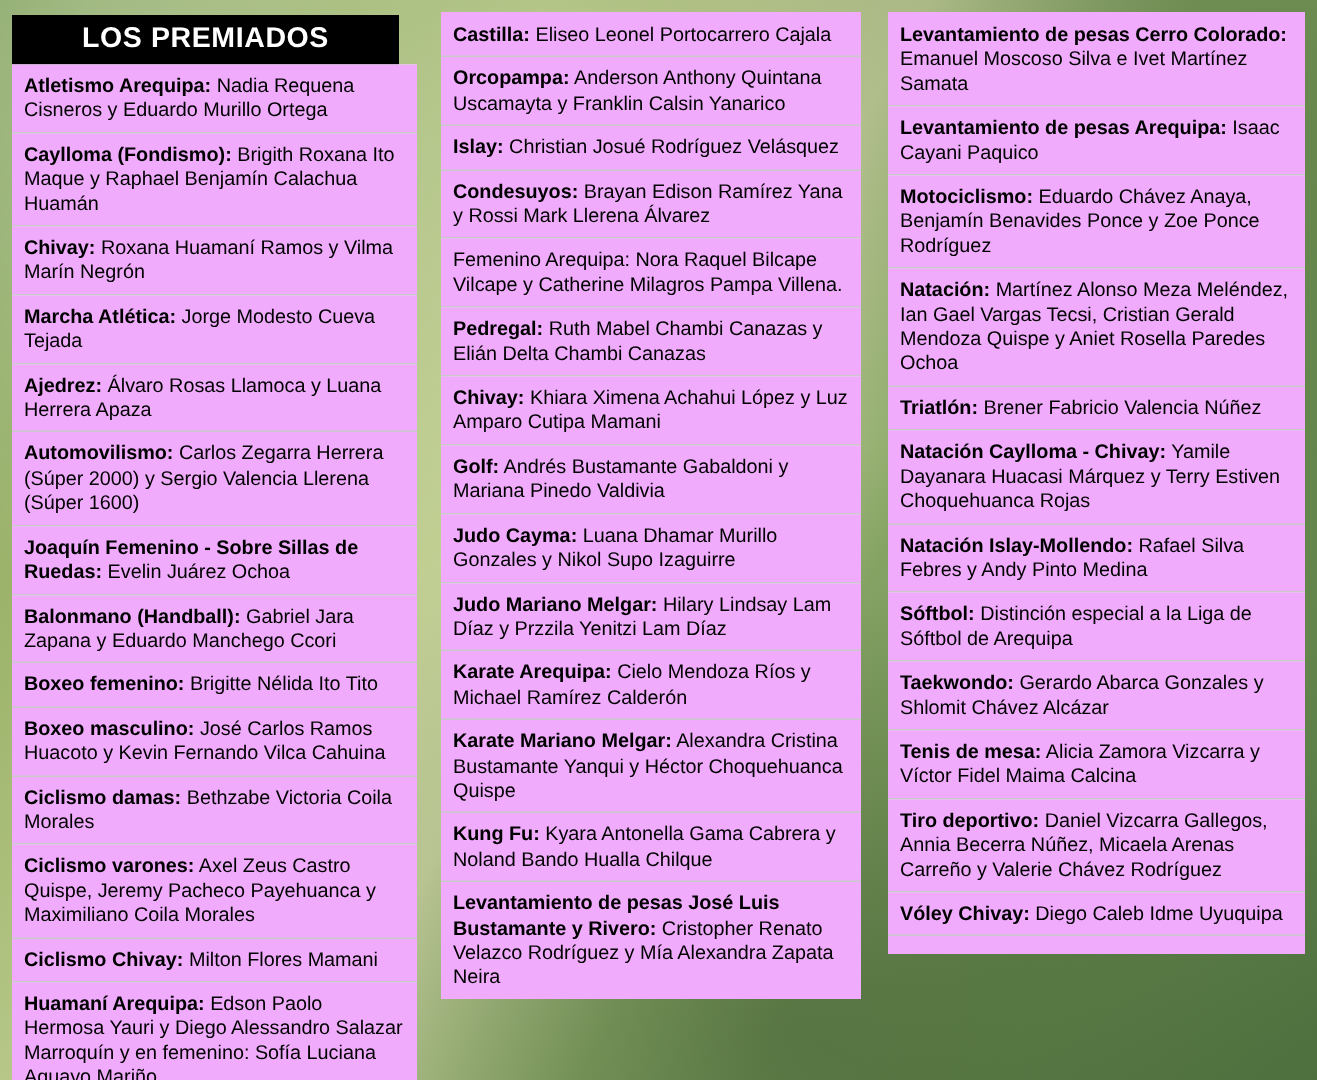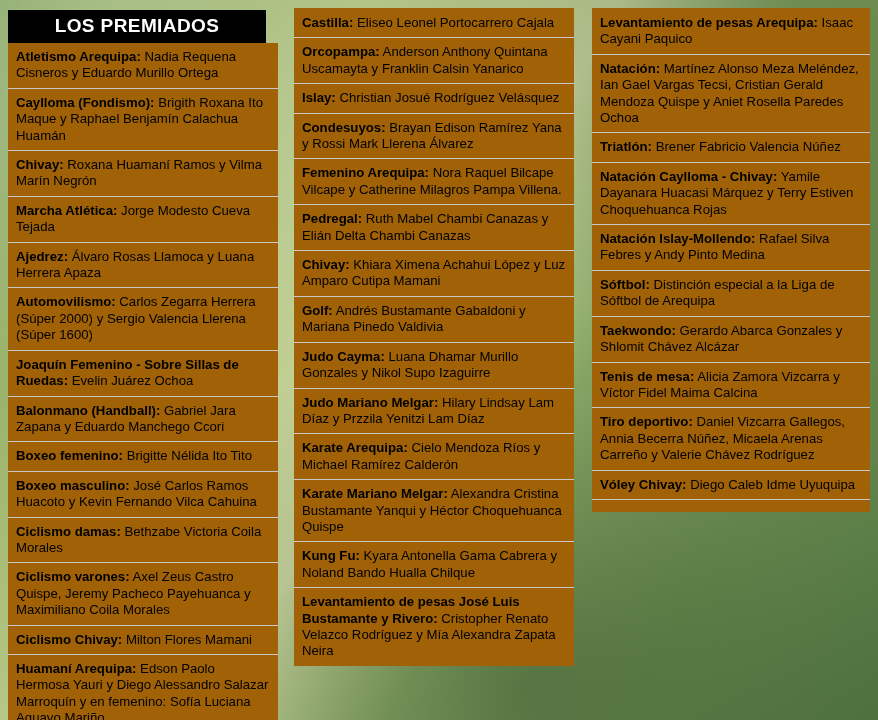--- a/index.html
+++ b/index.html
@@ -61,25 +61,25 @@
     list-style: none;
     margin: 0;
     padding: 0;
   }
   .entry {
     font-size: 13.2px;
     line-height: 16.4px;
     color: #000000;
     padding: 6px 8px 6px 8px;
     border-bottom: 1px solid #c9c9c9;
-    background: #a16207;
+    background: #f0abfc;
   }
   .entry:last-child { border-bottom: none; }
   .entry .lbl { font-weight: bold; }
-  .entry .lbl-plain { font-weight: bold; }
+  .entry .lbl-plain { font-weight: normal; }
 
   .col-1 .list { border-top: none; }
   .col-2 .list, .col-3 .list { }
 
   .col-2 .entry:first-child,
   .col-3 .entry:first-child { padding-top: 7px; }
 
   .whitewrap {
     background: #ffffff;
   }
@@ -128,21 +128,23 @@
           <li class="entry"><span class="lbl">Karate Mariano Melgar:</span><span> Alexandra Cristina Bustamante Yanqui y Héctor Choquehuanca Quispe</span></li>
           <li class="entry"><span class="lbl">Kung Fu:</span><span> Kyara Antonella Gama Cabrera y Noland Bando Hualla Chilque</span></li>
           <li class="entry"><span class="lbl">Levantamiento de pesas José Luis Bustamante y Rivero:</span><span> Cristopher Renato Velazco Rodríguez y Mía Alexandra Zapata Neira</span></li>
         </ul>
     </div>
   </div>
 
   <div class="column col-3">
     <div class="whitewrap">
       <ul class="list" id="list-3">
+          <li class="entry"><span class="lbl">Levantamiento de pesas Cerro Colorado:</span><span> Emanuel Moscoso Silva e Ivet Martínez Samata</span></li>
           <li class="entry"><span class="lbl">Levantamiento de pesas Arequipa:</span><span> Isaac Cayani Paquico</span></li>
+          <li class="entry"><span class="lbl">Motociclismo:</span><span> Eduardo Chávez Anaya, Benjamín Benavides Ponce y Zoe Ponce Rodríguez</span></li>
           <li class="entry"><span class="lbl">Natación:</span><span> Martínez Alonso Meza Meléndez, Ian Gael Vargas Tecsi, Cristian Gerald Mendoza Quispe y Aniet Rosella Paredes Ochoa</span></li>
           <li class="entry"><span class="lbl">Triatlón:</span><span> Brener Fabricio Valencia Núñez</span></li>
           <li class="entry"><span class="lbl">Natación Caylloma - Chivay:</span><span> Yamile Dayanara Huacasi Márquez y Terry Estiven Choquehuanca Rojas</span></li>
           <li class="entry"><span class="lbl">Natación Islay-Mollendo:</span><span> Rafael Silva Febres y Andy Pinto Medina</span></li>
           <li class="entry"><span class="lbl">Sóftbol:</span><span> Distinción especial a la Liga de Sóftbol de Arequipa</span></li>
           <li class="entry"><span class="lbl">Taekwondo:</span><span> Gerardo Abarca Gonzales y Shlomit Chávez Alcázar</span></li>
           <li class="entry"><span class="lbl">Tenis de mesa:</span><span> Alicia Zamora Vizcarra y Víctor Fidel Maima Calcina</span></li>
           <li class="entry"><span class="lbl">Tiro deportivo:</span><span> Daniel Vizcarra Gallegos, Annia Becerra Núñez, Micaela Arenas Carreño y Valerie Chávez Rodríguez</span></li>
           <li class="entry"><span class="lbl">Vóley Chivay:</span><span> Diego Caleb Idme Uyuquipa</span></li>
           <li class="entry"></li>

